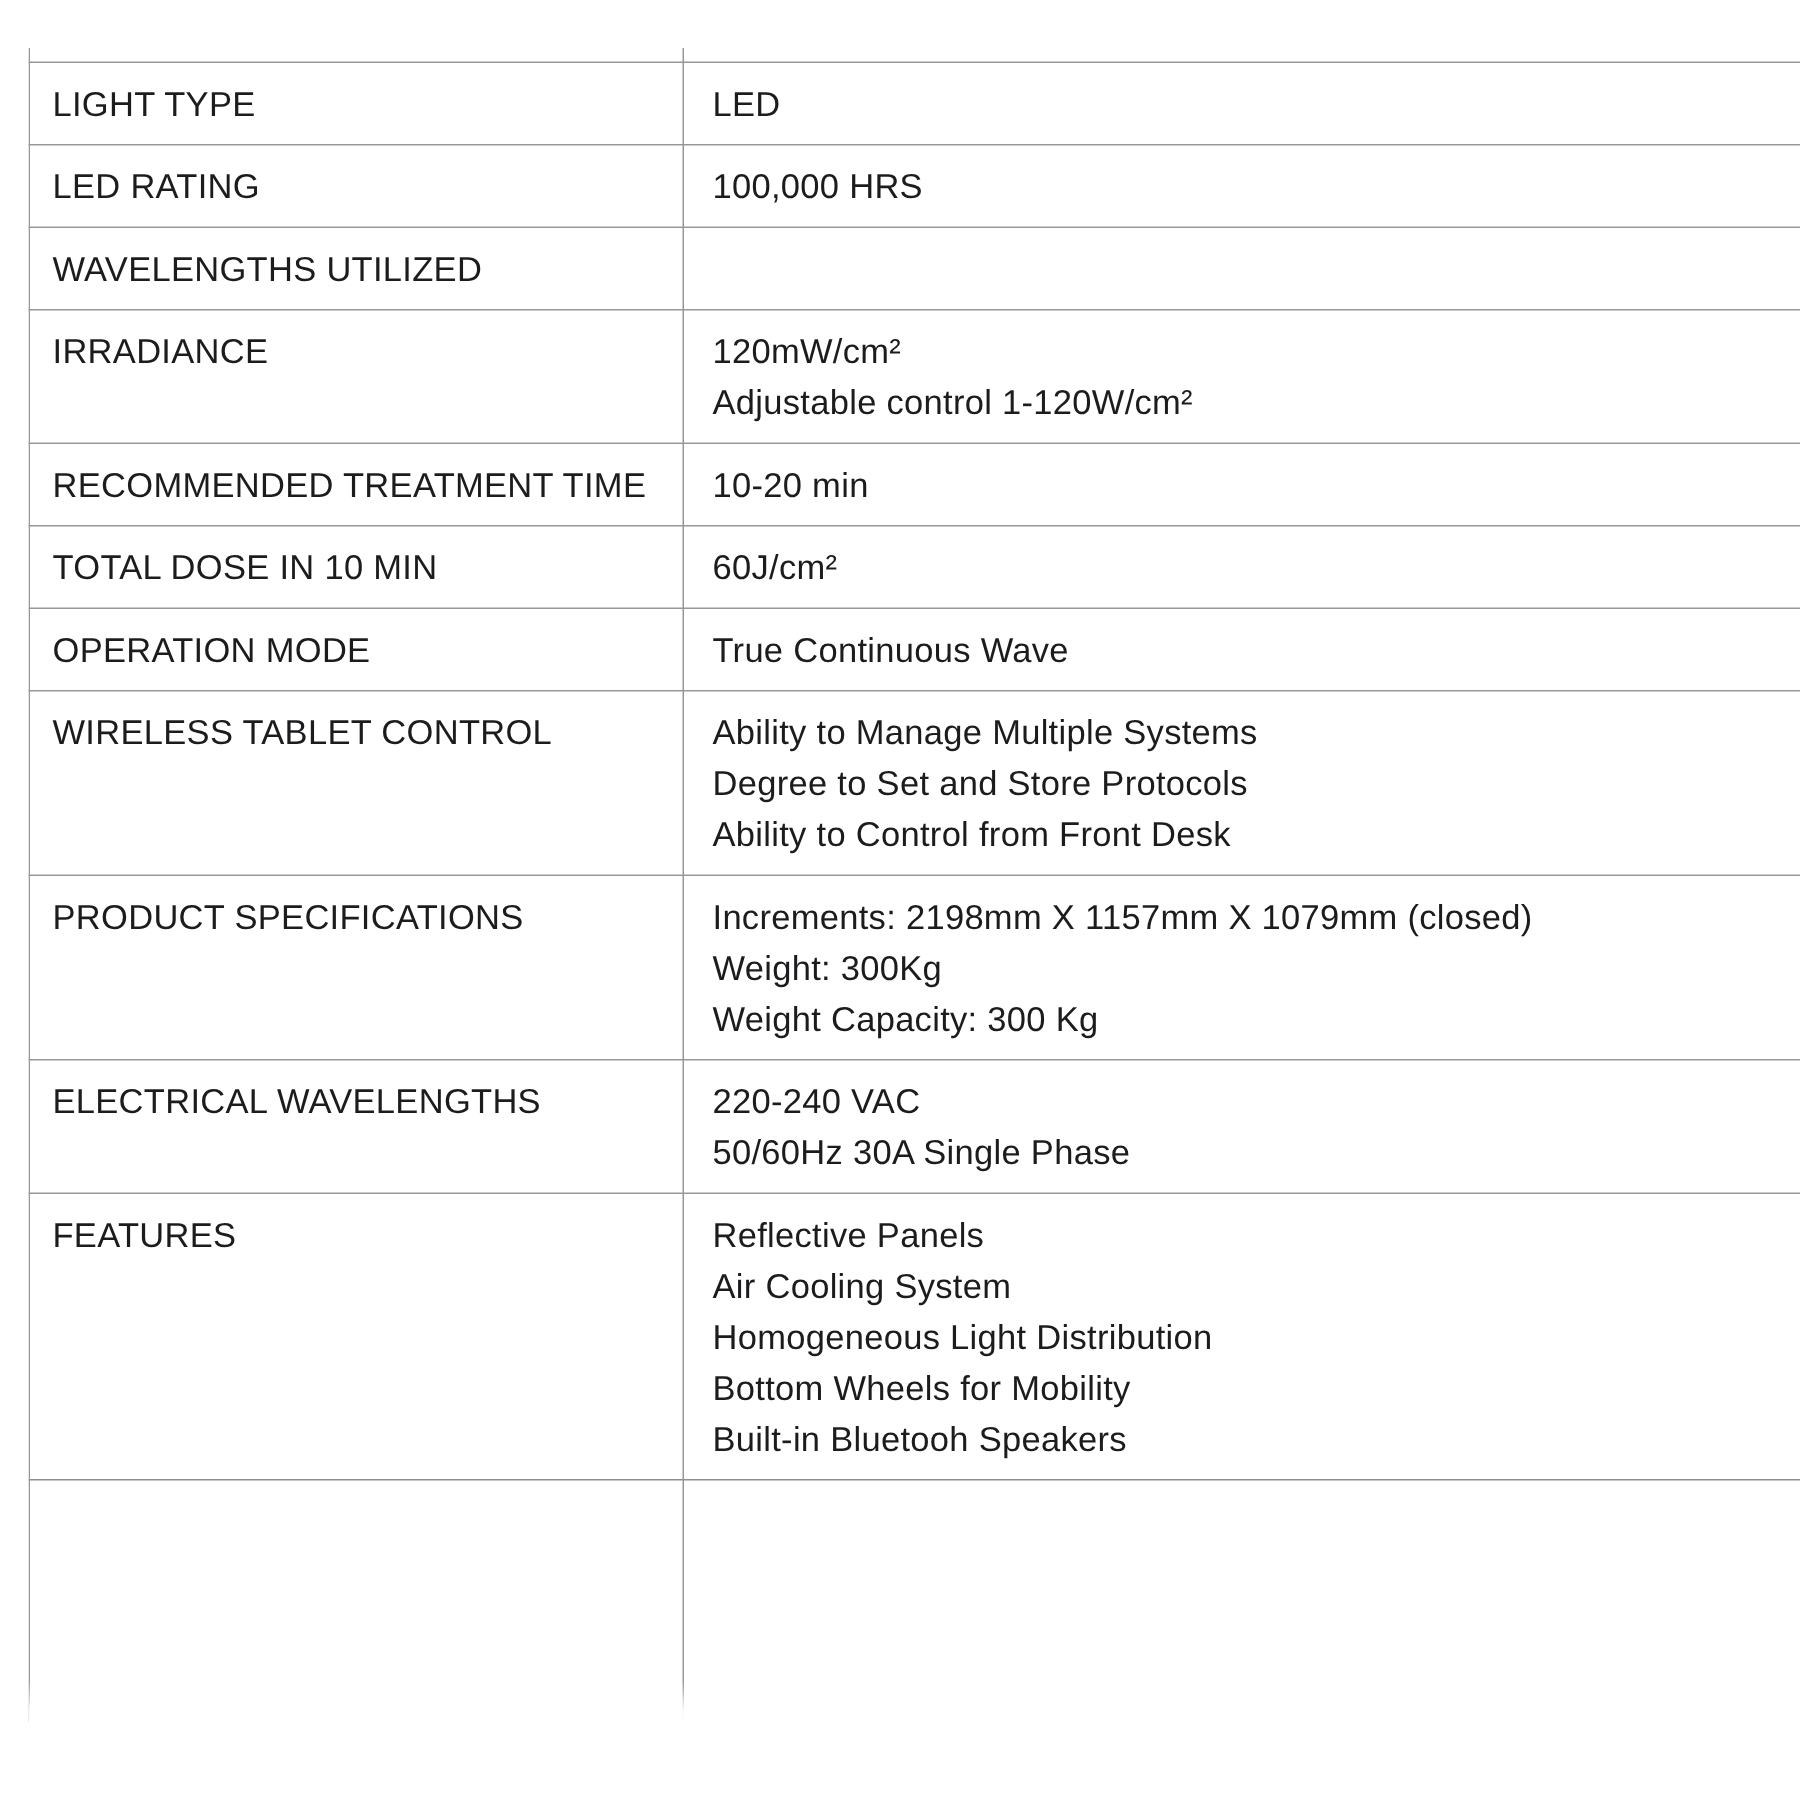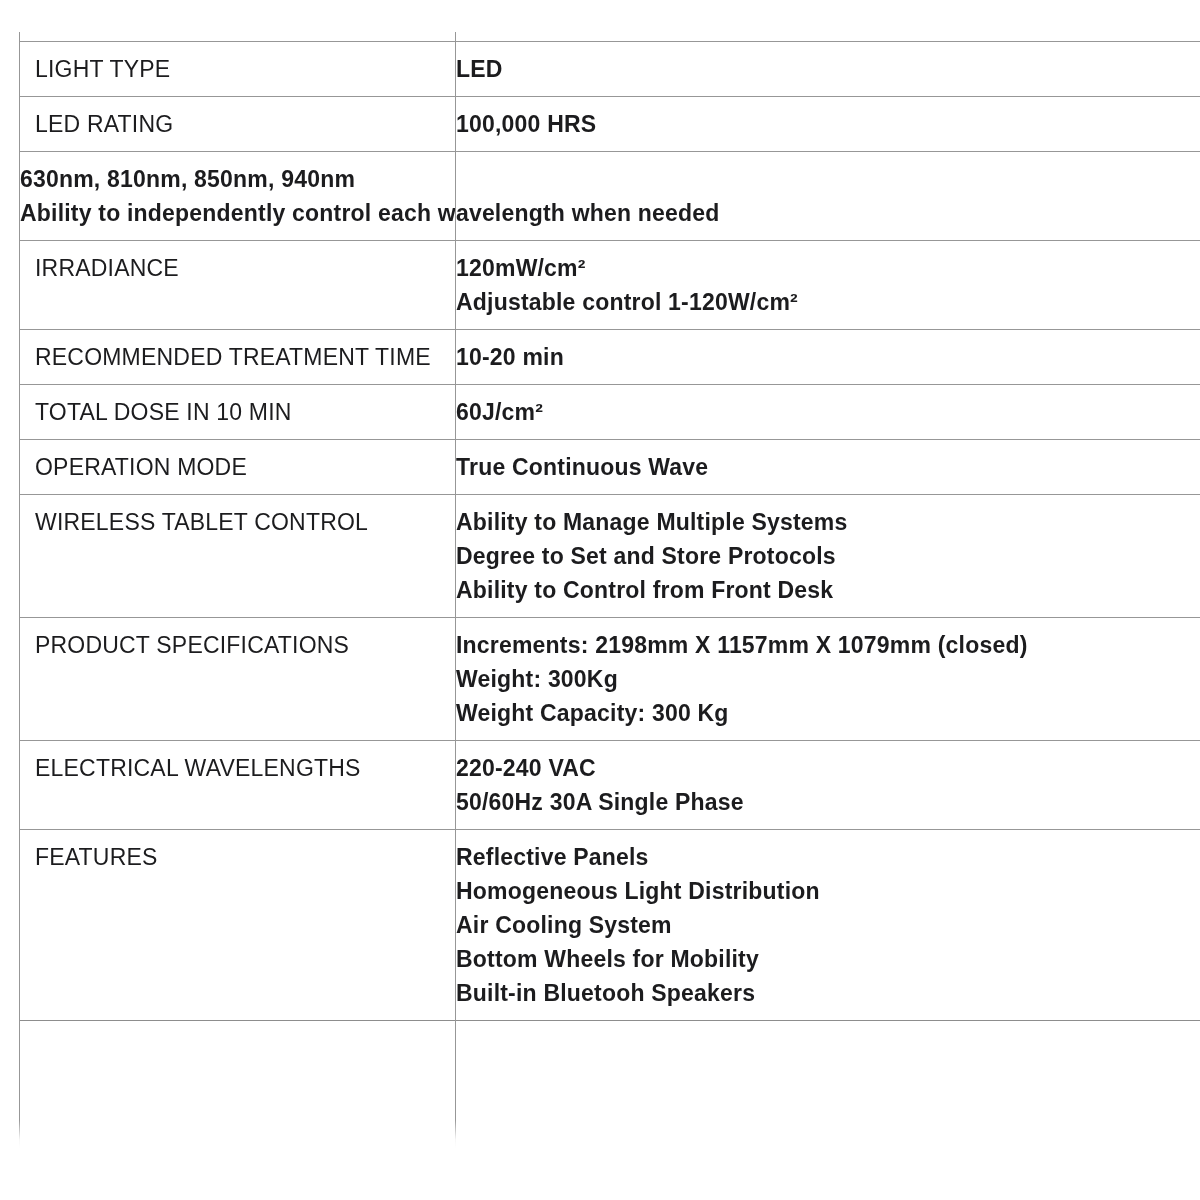--- a/index.html
+++ b/index.html
@@ -45,22 +45,21 @@
     line-height:34px;
     padding:10px 12px 10px 16px;
     letter-spacing:0.2px;
   }
   .label-cell{
     width:436px;
     flex:0 0 436px;
   }
   .value-cell{
     flex:1 1 auto;
-    padding-left:1px;
-    font-weight:bold;
+    padding-left:20px;
   }
   .value-line{white-space:nowrap;}
   .spec-row.truncated{
     height:26px;
     border-top:1px solid #8d8d8d;
   }
   .bottom-fade{
     position:absolute;
     left:0; right:0; bottom:0;
     height:28px;
@@ -85,24 +84,21 @@
   </div>
 
   <div class="spec-row">
     <div class="cell label-cell">LED RATING</div>
     <div class="cell value-cell">
           <div class="value-line">100,000 HRS</div>
         </div>
   </div>
 
   <div class="spec-row">
-    <div class="cell value-cell">
-          <div class="value-line">630nm, 810nm, 850nm, 940nm</div>
-          <div class="value-line">Ability to independently control each wavelength when needed</div>
-        </div>
+    <div class="cell label-cell">WAVELENGTHS UTILIZED</div>
   </div>
 
   <div class="spec-row">
     <div class="cell label-cell">IRRADIANCE</div>
     <div class="cell value-cell">
           <div class="value-line">120mW/cm²</div>
           <div class="value-line">Adjustable control 1-120W/cm²</div>
         </div>
   </div>
 
@@ -150,22 +146,22 @@
     <div class="cell value-cell">
           <div class="value-line">220-240 VAC</div>
           <div class="value-line">50/60Hz 30A Single Phase</div>
         </div>
   </div>
 
   <div class="spec-row">
     <div class="cell label-cell">FEATURES</div>
     <div class="cell value-cell">
           <div class="value-line">Reflective Panels</div>
+          <div class="value-line">Air Cooling System</div>
           <div class="value-line">Homogeneous Light Distribution</div>
-          <div class="value-line">Air Cooling System</div>
           <div class="value-line">Bottom Wheels for Mobility</div>
           <div class="value-line">Built-in Bluetooh Speakers</div>
         </div>
   </div>
 
   <div class="spec-row truncated">
     <div class="cell label-cell">
       
     </div>
     <div class="cell value-cell">

